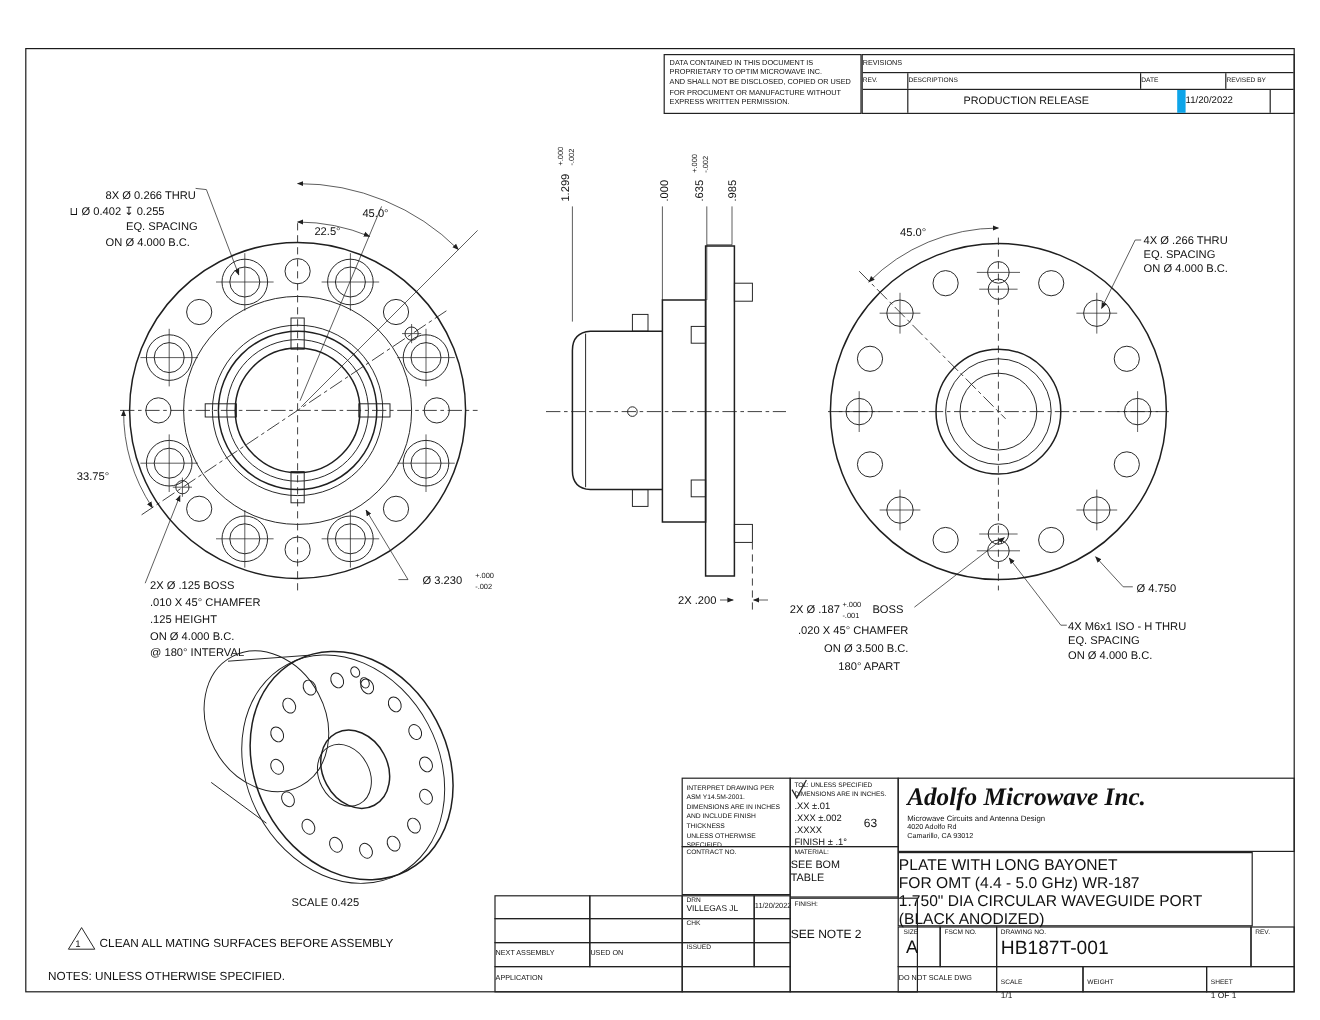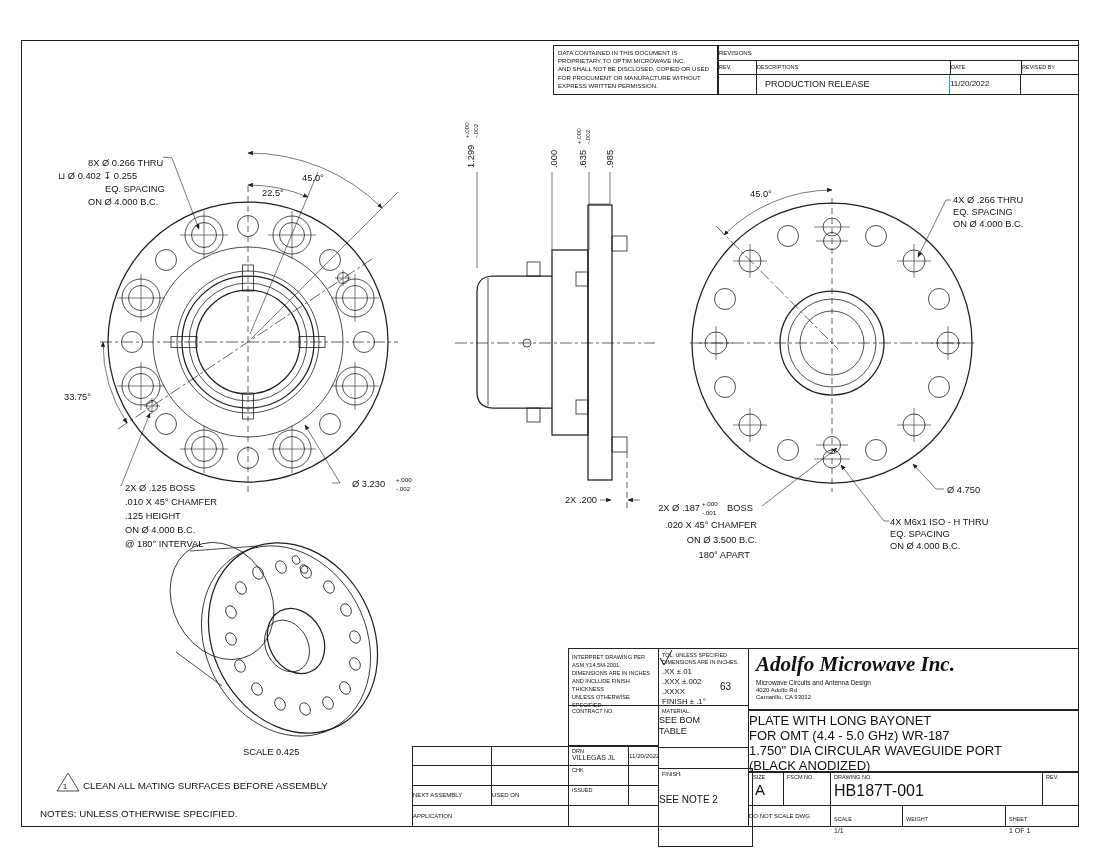--- a/index.html
+++ b/index.html
@@ -322,21 +322,21 @@
   <div class="box" style="left:718px;top:45px;width:361px;height:50px;">
     <div class="abs ctr" style="left:0;top:0;width:100%;height:15px;font-size:6px;line-height:15px;border-bottom:1px solid #222;">REVISIONS</div>
     <div class="abs" style="left:0;top:15px;width:100%;height:14px;border-bottom:1px solid #222;display:flex;">
       <div class="ctr" style="width:37px;border-right:1px solid #222;font-size:5.5px;line-height:13px;">REV.</div>
       <div class="ctr" style="width:193px;border-right:1px solid #222;font-size:5.5px;line-height:13px;">DESCRIPTIONS</div>
       <div class="ctr" style="width:70px;border-right:1px solid #222;font-size:5.5px;line-height:13px;">DATE</div>
       <div class="ctr" style="flex:1;font-size:5.5px;line-height:13px;">REVISED BY</div>
     </div>
     <div class="abs" style="left:0;top:29px;width:100%;height:19px;display:flex;">
       <div style="width:37px;border-right:1px solid #222;"></div>
-      <div style="width:193px;border-right:1px solid #0ea5e9;font-size:9px;line-height:18px;padding-left:8px;box-sizing:border-box;">PRODUCTION RELEASE</div>
+      <div style="width:193px;border-right:7px solid #0ea5e9;font-size:9px;line-height:18px;padding-left:8px;box-sizing:border-box;margin-left:38px;">PRODUCTION RELEASE</div>
       <div class="ctr" style="width:70px;border-right:1px solid #222;font-size:8px;line-height:18px;">11/20/2022</div>
       <div style="flex:1;"></div>
     </div>
   </div>
 
   <div class="box pre" style="left:568px;top:648px;width:91px;height:58px;padding:4px 3px;font-size:5.6px;line-height:8px;">INTERPRET DRAWING PER
 ASM Y14.5M-2001.
 DIMENSIONS ARE IN INCHES
 AND INCLUDE FINISH
 THICKNESS
@@ -365,41 +365,41 @@
   <div class="box" style="left:568px;top:705px;width:91px;height:41px;">
     <span class="lblxs">CONTRACT NO.</span>
   </div>
 
   <div class="box" style="left:658px;top:705px;width:91px;height:43px;">
     <span class="lblxs">MATERIAL:</span>
     <div class="pre ctr" style="font-size:9px;line-height:11px;margin-top:9px;">SEE BOM
 TABLE</div>
   </div>
 
-  <div class="box pre ctr" style="left:748px;top:710px;width:331px;height:62px;font-size:13px;line-height:15px;padding-top:2px;">PLATE WITH LONG BAYONET
+  <div class="box pre ctr" style="left:748px;top:710px;width:296px;height:62px;font-size:13px;line-height:15px;padding-top:2px;">PLATE WITH LONG BAYONET
 FOR OMT (4.4 - 5.0 GHz) WR-187
 1.750" DIA CIRCULAR WAVEGUIDE PORT
 (BLACK ANODIZED)</div>
 
   <div class="box" style="left:568px;top:746px;width:61px;height:20px;padding:1px 0 0 3px;">
     <div class="tb-label">DRN</div>
     <div style="font-size:7px;">VILLEGAS JL</div>
   </div>
   <div class="box ctr" style="left:628px;top:746px;width:31px;height:20px;font-size:6.2px;line-height:18px;">11/20/2022</div>
   <div class="box" style="left:568px;top:765px;width:61px;height:21px;padding:1px 0 0 3px;">
     <div class="tb-label">CHK</div>
   </div>
   <div class="box" style="left:628px;top:765px;width:31px;height:21px;"></div>
   <div class="box" style="left:568px;top:785px;width:61px;height:21px;padding:1px 0 0 3px;">
     <div class="tb-label">ISSUED</div>
   </div>
   <div class="box" style="left:628px;top:785px;width:31px;height:21px;"></div>
   <div class="box" style="left:568px;top:805px;width:91px;height:22px;"></div>
 
-  <div class="box" style="left:658px;top:768px;width:95px;height:79px;">
+  <div class="box" style="left:658px;top:748px;width:107px;height:79px;">
     <span class="lblxs">FINISH:</span>
     <div class="ctr" style="font-size:10px;margin-top:25px;">SEE NOTE 2</div>
   </div>
 
   <div class="box" style="left:748px;top:772px;width:36px;height:34px;padding:1px 0 0 4px;">
     <div class="tb-label">SIZE</div>
     <div style="font-size:15px;margin-top:1px;padding-left:2px;">A</div>
   </div>
   <div class="box" style="left:783px;top:772px;width:48px;height:34px;padding:1px 0 0 3px;">
     <div class="tb-label">FSCM NO.</div>

